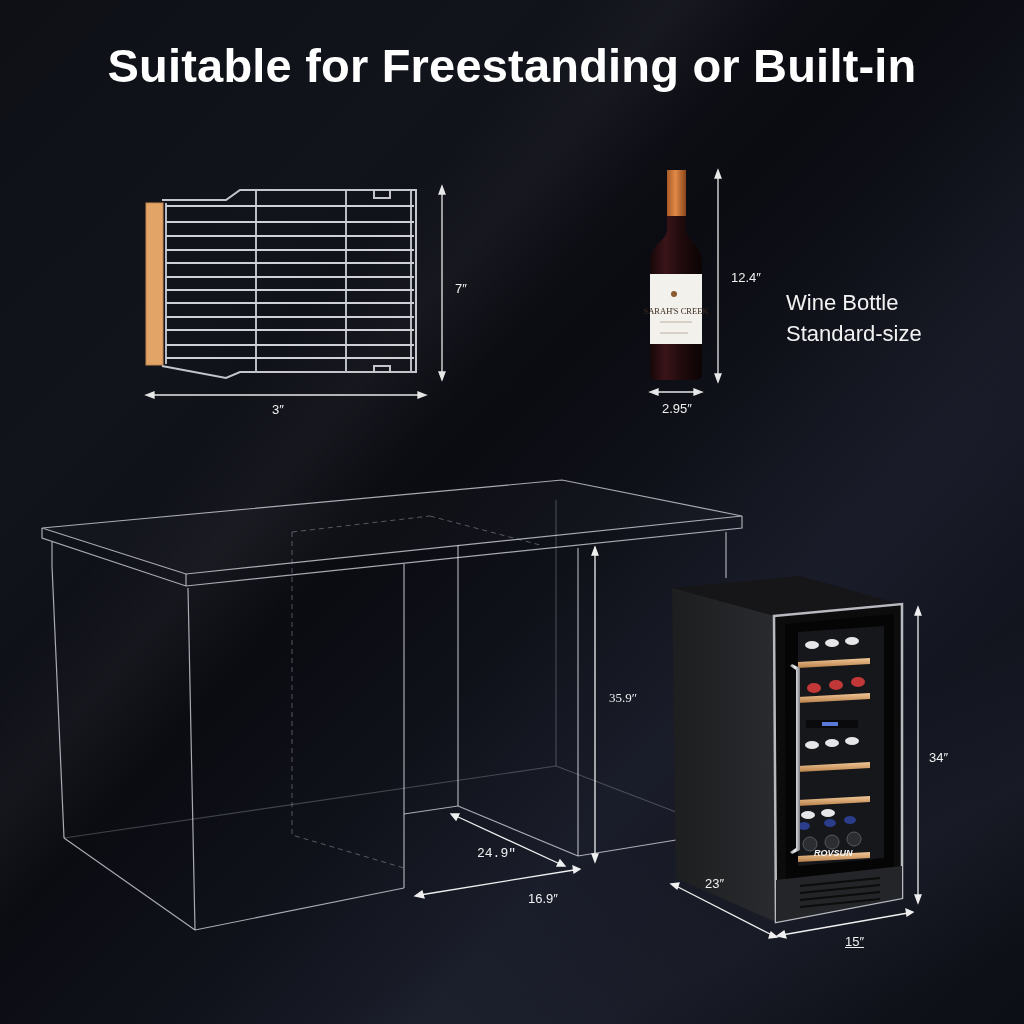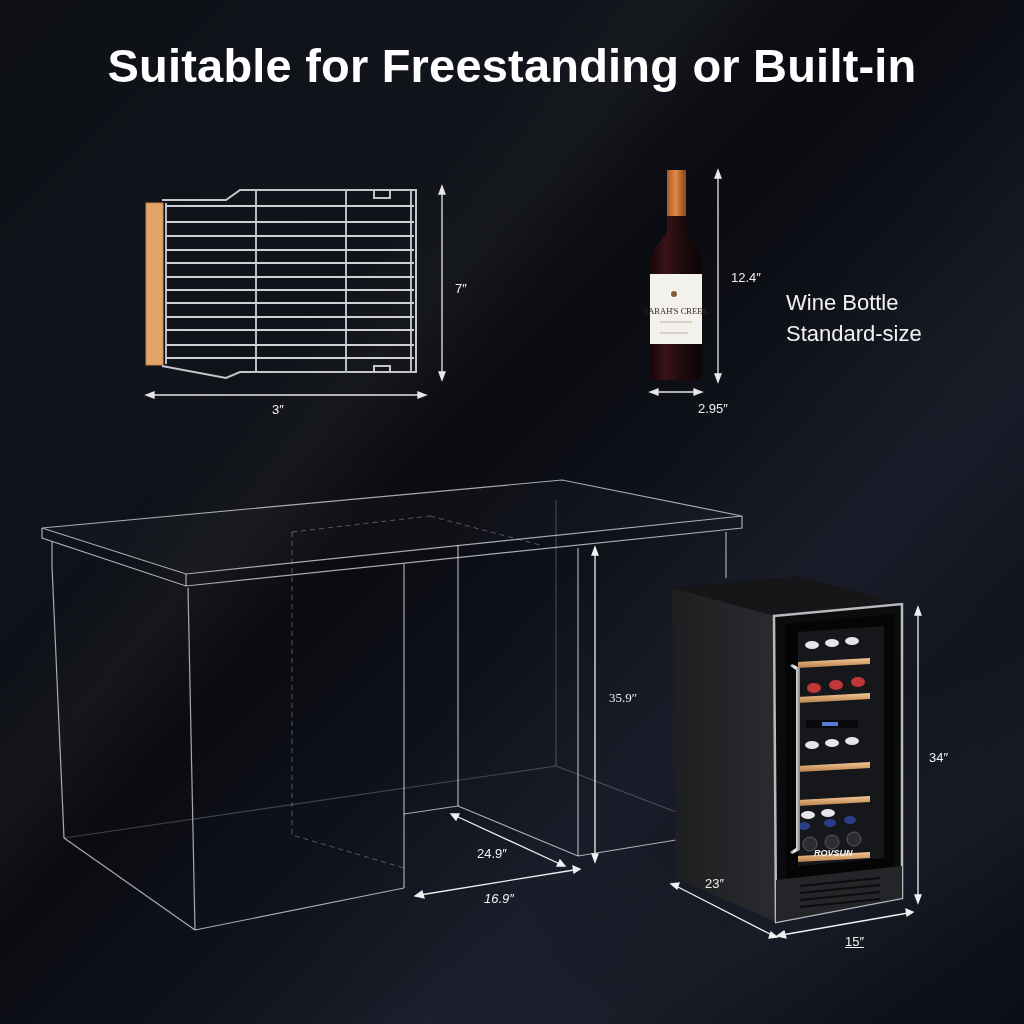--- a/index.html
+++ b/index.html
@@ -96,21 +96,21 @@
   <g stroke="#e8e8e8" stroke-width="1.3" fill="#e8e8e8">
     <line x1="718" y1="174" x2="718" y2="378"></line>
     <polygon points="718,170 715,178 721,178"></polygon>
     <polygon points="718,382 715,374 721,374"></polygon>
     <line x1="654" y1="392" x2="698" y2="392"></line>
     <polygon points="650,392 658,389 658,395"></polygon>
     <polygon points="702,392 694,389 694,395"></polygon>
   </g>
 </svg>
 <div class="label" style="left:731px; top:270px;">12.4″</div>
-<div class="label" style="left:662px; top:401px;margin-left:36px;">2.95″</div>
+<div class="label" style="left:662px; top:401px;">2.95″</div>
 <div class="label big" style="left:786px; top:287px;">
   <div>Wine Bottle</div>
   <div>Standard-size</div>
 </div>
 
 <svg class="layer" width="1024" height="1024">
   <g fill="none" stroke="rgba(220,222,230,0.75)" stroke-width="1.2">
 
     <polygon points="42,528 562,480 742,516 186,574" fill="rgba(255,255,255,0.02)"></polygon>
     <polyline points="42,528 42,538 186,586 742,528 742,516"></polyline>
@@ -147,22 +147,22 @@
     <polygon points="595,862 592,854 598,854"></polygon>
     <line x1="456" y1="816" x2="560" y2="864"></line>
     <polygon points="451,814 459,814 456,820"></polygon>
     <polygon points="565,866 557,866 560,860"></polygon>
     <line x1="420" y1="895" x2="574" y2="870"></line>
     <polygon points="415,896 422,891 424,898"></polygon>
     <polygon points="580,869 573,866 574,873"></polygon>
   </g>
 </svg>
 <div class="label" style="left:609px; top:690px;font-family:Liberation Serif, serif;">35.9″</div>
-<div class="label" style="left:477px; top:846px;">24.9″</div>
-<div class="label" style="left:484px; top:891px;font-style:italic;">16.9″</div>
+<div class="label" style="left:477px; top:846px;font-family:Liberation Mono, monospace;">24.9″</div>
+<div class="label" style="left:528px; top:891px;">16.9″</div>
 
 <svg class="layer" width="1024" height="1024">
   <defs>
     <linearGradient id="side" x1="0" x2="1">
       <stop offset="0" stop-color="#1d1e20"></stop>
       <stop offset="1" stop-color="#2a2b2e"></stop>
     </linearGradient>
     <linearGradient id="handle" x1="0" x2="1">
       <stop offset="0" stop-color="#8e9096"></stop>
       <stop offset="0.5" stop-color="#f0f1f3"></stop>

